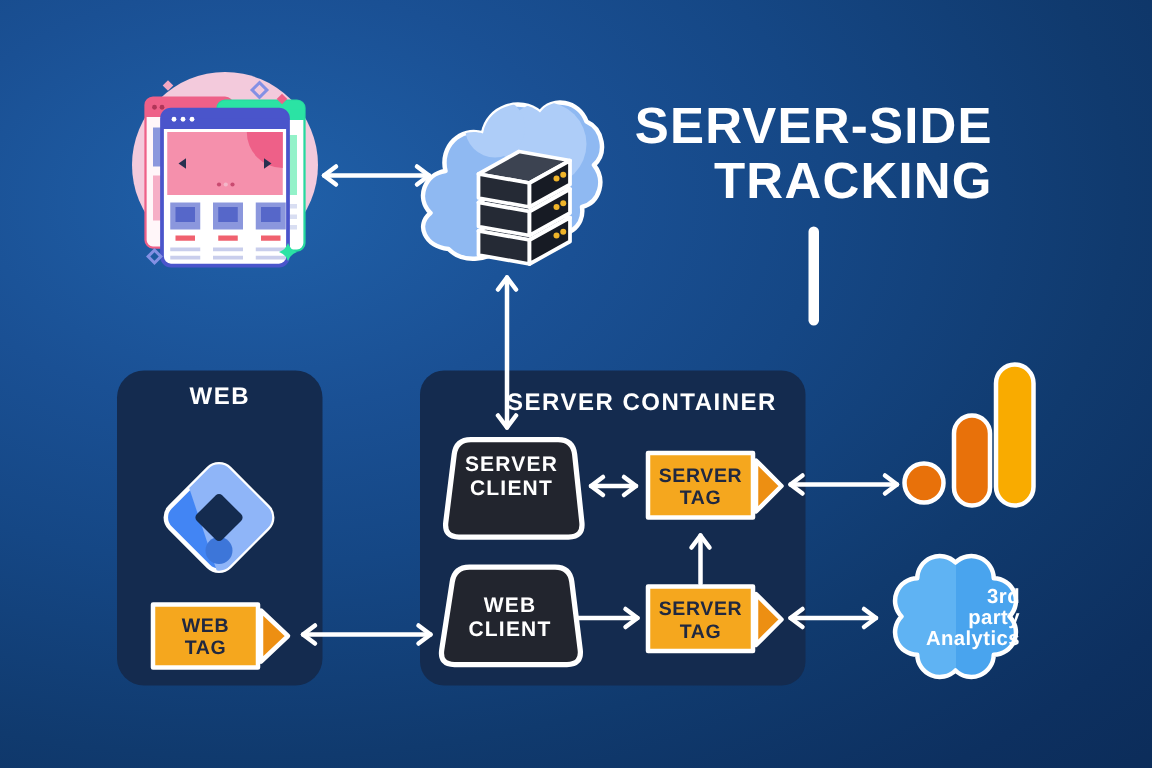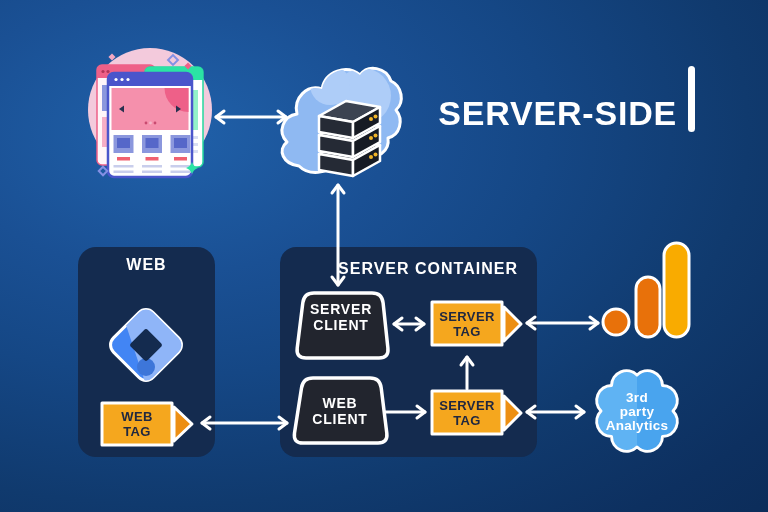--- a/index.html
+++ b/index.html
@@ -14,24 +14,24 @@
     position:absolute;background:#142b4f;border-radius:18px;
   }
   .label{
     position:absolute;color:#ffffff;font-weight:800;text-align:center;
     letter-spacing:0.8px;line-height:16px;
   }
   .label span{display:block;}
   .ctitle{font-size:16px;line-height:19px;letter-spacing:1px;}
   .clientlbl{font-size:14px;line-height:16px;}
   .taglbl{color:#202840;font-size:13px;line-height:14.5px;letter-spacing:0.4px;}
-  .bloblbl{font-size:13.5px;line-height:14px;letter-spacing:0.3px;}
+  .bloblbl{font-size:13.5px;line-height:14px;letter-spacing:0.3px;text-align:right;}
   #title-block{
     position:absolute;left:390px;top:66px;width:305px;
-    display:flex;justify-content:flex-end;align-items:flex-end;gap:11px;
+    display:flex;justify-content:flex-end;align-items:center;gap:11px;flex-direction:column;
   }
   #title-text{
     text-align:right;color:#ffffff;font-weight:800;
     font-size:34px;line-height:37px;letter-spacing:0.8px;
   }
   #title-bar{width:7px;height:66px;background:#ffffff;border-radius:3.5px;}
   svg{display:block;}
 </style>
 </head>
 <body>
@@ -230,20 +230,21 @@
         <line x1="527" y1="412" x2="584" y2="412"></line>
         <polyline points="535,406 527,412 535,418"></polyline>
         <polyline points="576,406 584,412 576,418"></polyline>
       </g>
     </g>
   </svg>
 
   <div id="title-block">
     <div id="title-text">
       <span>SERVER-SIDE</span><br>
+      <span>TRACKING</span>
     </div>
     <div id="title-bar"></div>
   </div>
 
   <div class="label ctitle" style="left:78px;top:255px;width:137px;">
     <span>WEB</span>
   </div>
 
   <div class="label ctitle" style="left:280px;top:259px;width:296px;">
     <span>SERVER CONTAINER</span>

